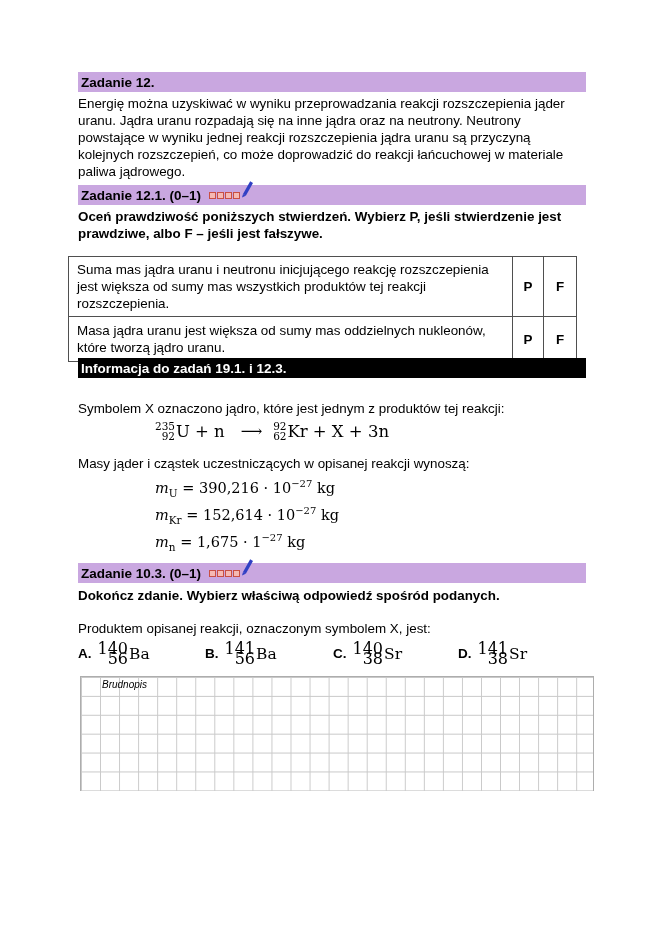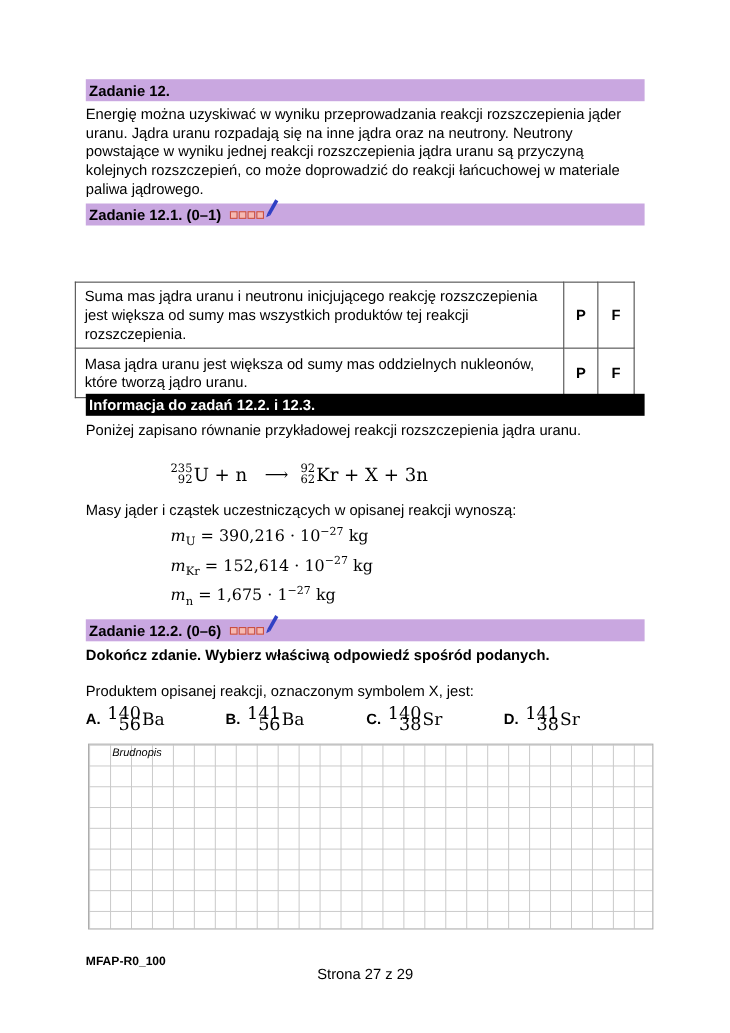--- a/index.html
+++ b/index.html
@@ -1,18 +1,18 @@
 <!DOCTYPE html>
 <html><head>
 <meta charset="utf-8">
 <style>
   * { margin:0; padding:0; box-sizing:border-box; }
   body { background:#fff; }
   .page {
-    position:relative; width:664px; height:939px; background:#ffffff;
+    position:relative; width:664px; height:791px; background:#ffffff;
     font-family:"Liberation Sans", sans-serif; color:#000; overflow:hidden;
   }
   .abs { position:absolute; left:78px; width:508px; }
   .task-bar {
     height:20px; background:#c9a7e0; display:flex; align-items:center;
     font-weight:bold; font-size:13.5px; padding-left:3px; overflow:visible;
   }
   .info-bar {
     height:20px; background:#000; color:#fff; display:flex; align-items:center;
     font-weight:bold; font-size:13.5px; padding-left:3px;
@@ -80,20 +80,21 @@
           <span class="box"></span>
           <span class="box"></span>
       </span>
       <svg class="pen-svg" width="16" height="21" viewBox="0 0 16 21">
         <path d="M5 15 L12.2 2.2 L15 3.9 L7.8 16.7 Z" fill="#3040c4"></path>
         <path d="M5 15 L7.8 16.7 L4 18.6 Z" fill="#3040c4"></path>
       </svg>
     </span>
   </div>
 
+  <div class="abs body-text bold" style="top:208px;">Oceń prawdziwość poniższych stwierdzeń. Wybierz P, jeśli stwierdzenie jest prawdziwe, albo F – jeśli jest fałszywe.</div>
 
   <table class="pf" style="position:absolute; left:68px; top:256px;">
     <colgroup>
         <col style="width:444px">
         <col style="width:31px">
         <col style="width:33px">
       </colgroup>
     <tbody>
       <tr class="pf-row">
         <td class="statement">Suma mas jądra uranu i neutronu inicjującego reakcję rozszczepienia jest większa od sumy mas wszystkich produktów tej reakcji rozszczepienia.</td>
@@ -102,24 +103,24 @@
       </tr>
       <tr class="pf-row">
         <td class="statement">Masa jądra uranu jest większa od sumy mas oddzielnych nukleonów, które tworzą jądro uranu.</td>
         <td class="pf-cell">P</td>
         <td class="pf-cell">F</td>
       </tr>
     </tbody>
   </table>
 
   <div class="abs info-bar" style="top:358px;">
-    <span>Informacja do zadań 12.2. i 12.3.</span>
-  </div>
-
-  <div class="abs body-text" style="top:382px;">Poniżej zapisano równanie przykładowej reakcji rozszczepienia jądra uranu.</div>
+    <span>Informacja do zadań 19.1. i 12.3.</span>
+  </div>
+
+  <div class="abs body-text" style="top:400px;">Symbolem X oznaczono jądro, które jest jednym z produktów tej reakcji:</div>
 
   <div class="math equation" style="position:absolute; left:155px; top:421px;">
     <span class="nuclide">
       <span class="nums">
           <span>235</span>
           <span>92</span>
         </span>
       <span>U</span>
     </span>
     <span class="op">+ n</span>
@@ -146,21 +147,21 @@
     <span>= 152,614 · 10</span><sup>−27</sup>
     <span>kg</span>
   </div>
   <div class="math mass-line" style="position:absolute; left:155px; top:532px;">
     <i>m</i><sub>n</sub>
     <span>= 1,675 · 1</span><sup>−27</sup>
     <span>kg</span>
   </div>
 
   <div class="abs task-bar" style="top:563px;">
-    <span>Zadanie 12.2. (0–6)</span>
+    <span>Zadanie 10.3. (0–1)</span>
     <span class="icon-wrap">
       <span class="boxes">
         <span class="box"></span>
           <span class="box"></span>
           <span class="box"></span>
           <span class="box"></span>
       </span>
       <svg class="pen-svg" width="16" height="21" viewBox="0 0 16 21">
         <path d="M5 15 L12.2 2.2 L15 3.9 L7.8 16.7 Z" fill="#3040c4"></path>
         <path d="M5 15 L7.8 16.7 L4 18.6 Z" fill="#3040c4"></path>

